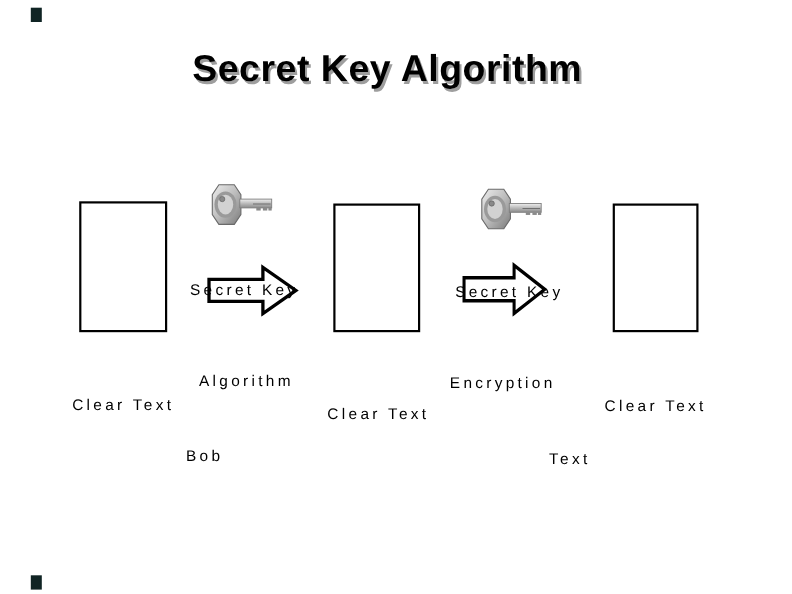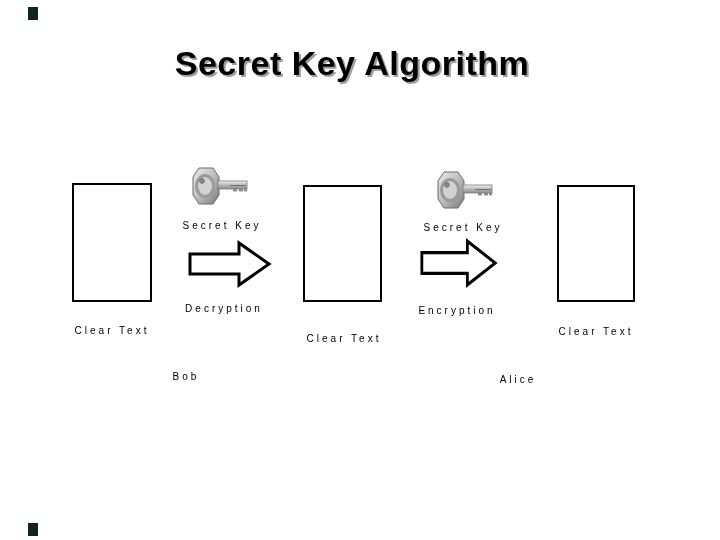--- a/index.html
+++ b/index.html
@@ -30,25 +30,26 @@
     background:#ffffff;
     border:2.5px solid #000000;
     box-sizing:border-box;
   }
 
   .icon{position:absolute;display:block;}
 
   .lbl{
     position:absolute;
     transform:translateX(-50%);
-    font-size:10px;
+    font-size:14px;
     letter-spacing:3px;
     white-space:nowrap;
     color:#000;
     line-height:13px;
+    margin-top:38px;
   }
 </style>
 </head>
 <body>
 
 <div class="slide">
 
   <svg width="0" height="0" style="position:absolute" aria-hidden="true">
     <defs>
       <linearGradient id="kgHead" x1="0" y1="0" x2="1" y2="1">
@@ -101,23 +102,23 @@
     <polygon points="2,14 51,14 51,3 81,24 51,45 51,34 2,34" fill="#ffffff" stroke="#000000" stroke-width="3"></polygon>
   </svg>
 
   <svg class="icon" style="left:420px;top:238px" width="78" height="50" viewBox="0 0 84 48" preserveAspectRatio="none">
     <polygon points="2,14 51,14 51,3 81,24 51,45 51,34 2,34" fill="#ffffff" stroke="#000000" stroke-width="3"></polygon>
   </svg>
 
   <div class="lbl" style="left:222px;top:219px">Secret Key</div>
   <div class="lbl" style="left:463px;top:221px">Secret Key</div>
 
-  <div class="lbl" style="left:224px;top:302px">Decryption</div>
+  <div class="lbl" style="left:224px;top:302px">Algorithm</div>
   <div class="lbl" style="left:457px;top:304px">Encryption</div>
 
   <div class="lbl" style="left:112px;top:324px">Clear Text</div>
   <div class="lbl" style="left:344px;top:332px">Clear Text</div>
   <div class="lbl" style="left:596px;top:325px">Clear Text</div>
 
   <div class="lbl" style="left:186px;top:370px">Bob</div>
-  <div class="lbl" style="left:518px;top:373px">Alice</div>
+  <div class="lbl" style="left:518px;top:373px">Text</div>
 
 </div>
 
 </body></html>

